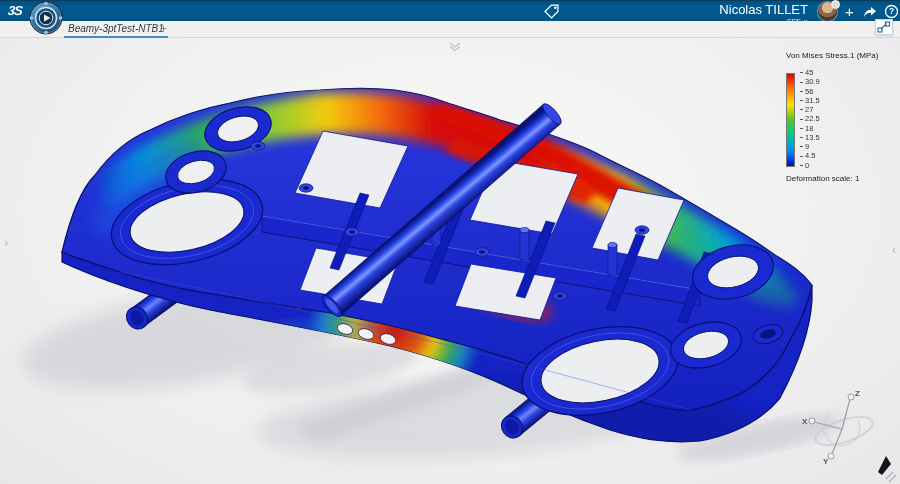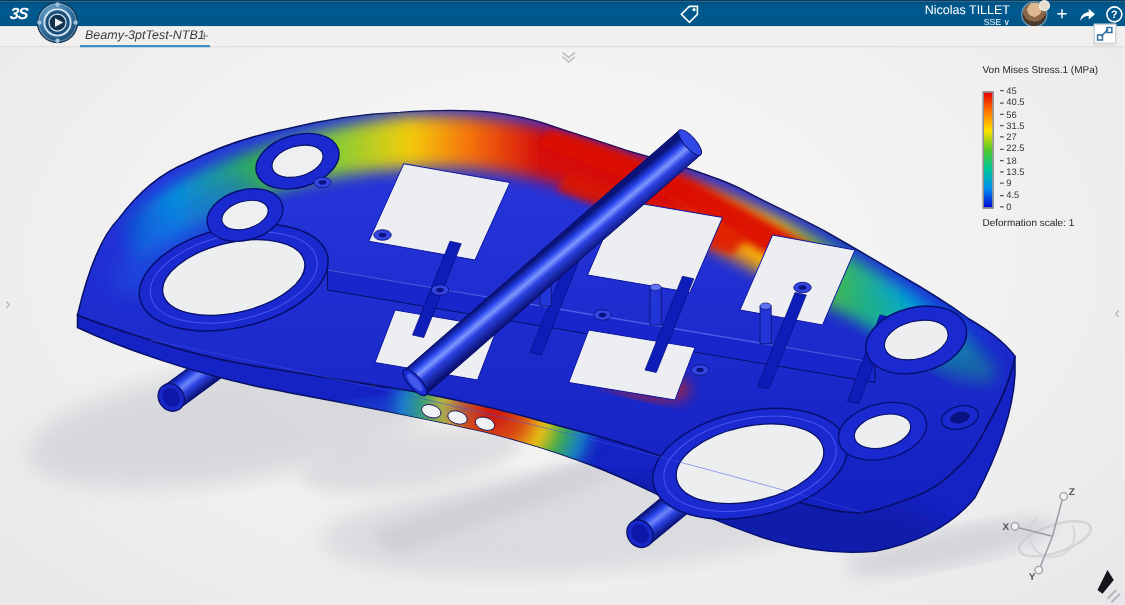--- a/index.html
+++ b/index.html
@@ -16,21 +16,21 @@
   .app-title .b{font-weight:bold;}
   .app-title .sep{margin:0 4px;opacity:.9;font-weight:bold;}
   .searchbox{position:absolute;left:370px;top:3px;width:168px;height:15px;background:#fff;
              border-radius:2px;}
   .searchbox input{position:absolute;left:0;top:0;width:148px;height:15px;border:none;outline:none;
              background:transparent;font-size:8.5px;padding:0 0 0 6px;color:#333;font-family:inherit;}
   .searchbox input::placeholder{color:#999;}
   .search-ico{position:absolute;right:3px;top:2px;}
   .tagbtn{position:absolute;left:543px;top:3px;width:16px;height:15px;background:none;border:none;padding:0;cursor:pointer;}
   .user-block{position:absolute;right:92px;top:2px;text-align:right;color:#fff;line-height:1.15;}
-  .user-name{font-size:10px;}
+  .user-name{font-size:13px;}
   .user-role{font-size:7px;opacity:.95;cursor:pointer;}
   .avatar{position:absolute;left:818px;top:1px;width:19px;height:19px;border-radius:50%;cursor:pointer;
           background:radial-gradient(circle at 50% 30%,#dcb68e 0 34%,#8a6748 35% 58%,#4c3a2c 59% 78%,#37404e 79%);
           box-shadow:0 0 0 1px rgba(255,255,255,.45);}
   .avatar-badge{position:absolute;top:-2px;right:-3px;width:7px;height:7px;border-radius:50%;
           background:#e3dccf;border:1px solid #f4f1ea;}
   .plusbtn{position:absolute;left:841px;top:0;width:17px;height:21px;background:none;border:none;
           color:#fff;font-size:15px;line-height:20px;padding:0;cursor:pointer;}
   .sharebtn{position:absolute;left:862px;top:4px;width:15px;height:13px;background:none;border:none;padding:0;cursor:pointer;}
   .helpbtn{position:absolute;left:884px;top:3px;width:15px;height:15px;background:none;border:none;padding:0;cursor:pointer;}
@@ -342,21 +342,21 @@
           <path d="M889,444 L896,437"></path>
       </g>
     </svg>
 
     <div class="legend">
       <div class="legend-title">Von Mises Stress.1 (MPa)</div>
       <div class="legend-body">
         <div class="colorbar" style="background: linear-gradient(rgb(232, 0, 0), rgb(255, 122, 0), rgb(255, 224, 0), rgb(80, 200, 40), rgb(0, 200, 154), rgb(0, 144, 240), rgb(0, 8, 208));"></div>
         <div class="ticks">
           <div class="tick">45</div>
-          <div class="tick">40.5</div>
+          <div class="tick">30.9</div>
           <div class="tick">56</div>
           <div class="tick">31.5</div>
           <div class="tick">27</div>
           <div class="tick">22.5</div>
           <div class="tick">18</div>
           <div class="tick">13.5</div>
           <div class="tick">9</div>
           <div class="tick">4.5</div>
           <div class="tick">0</div>
         </div>

